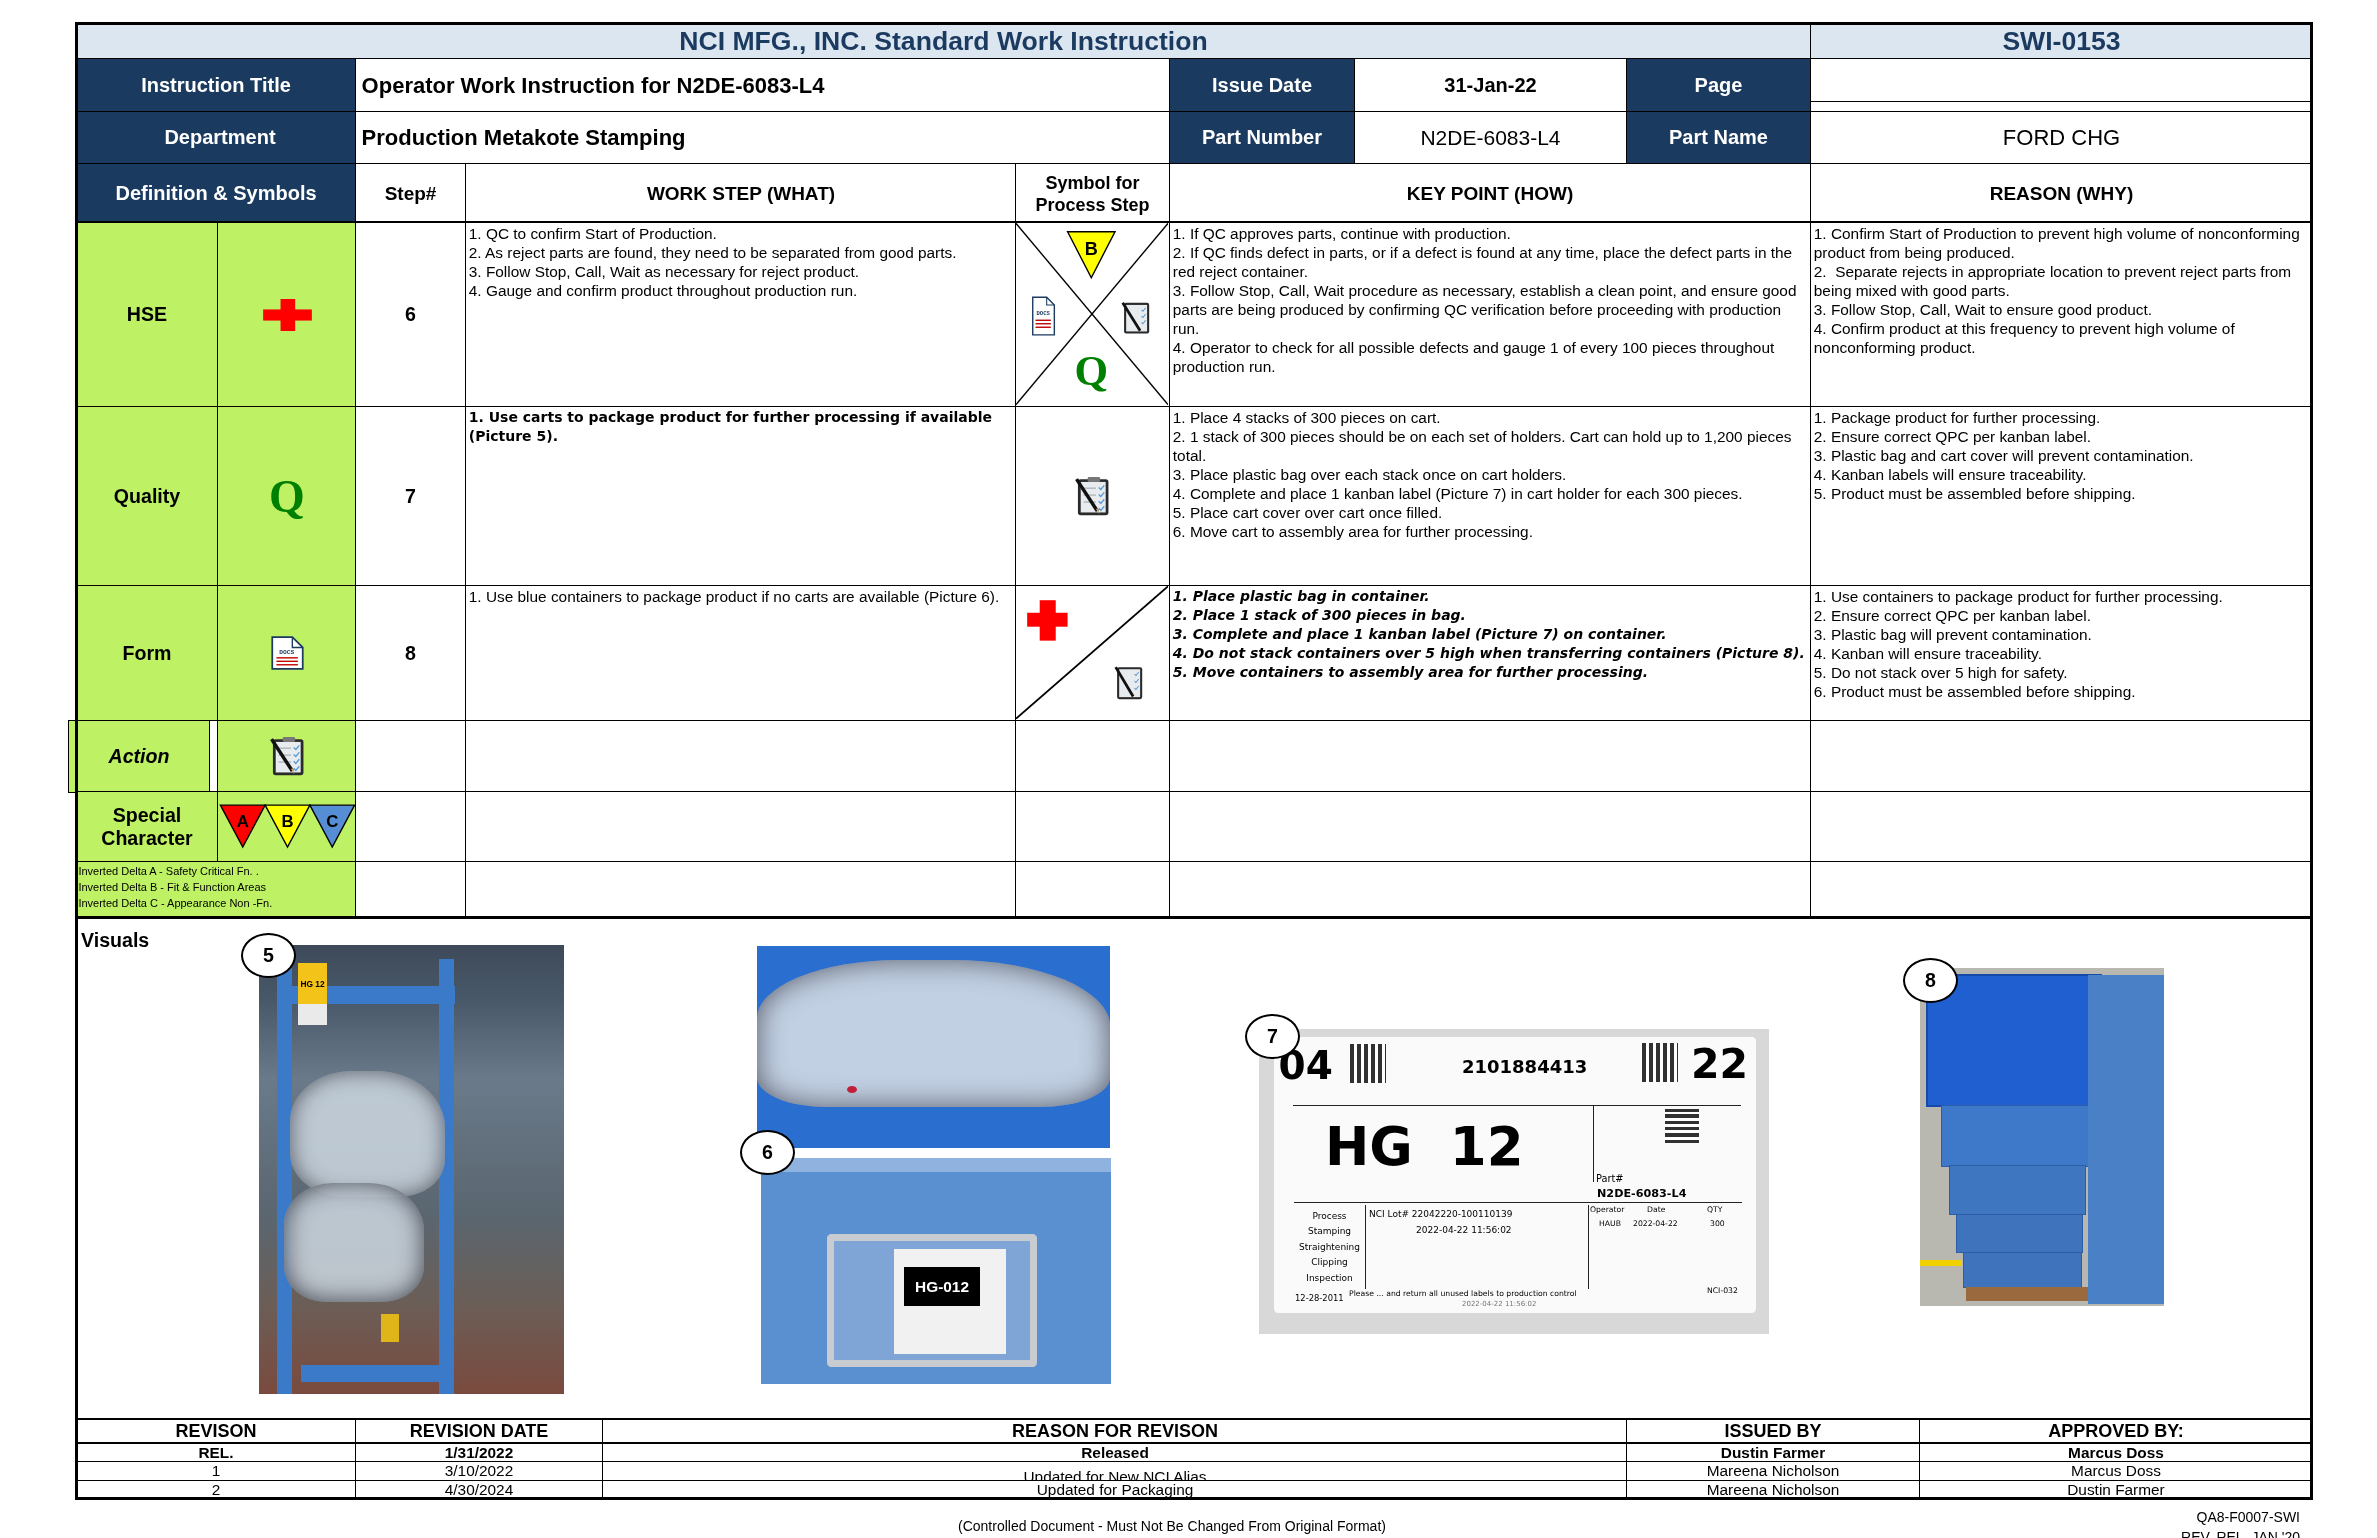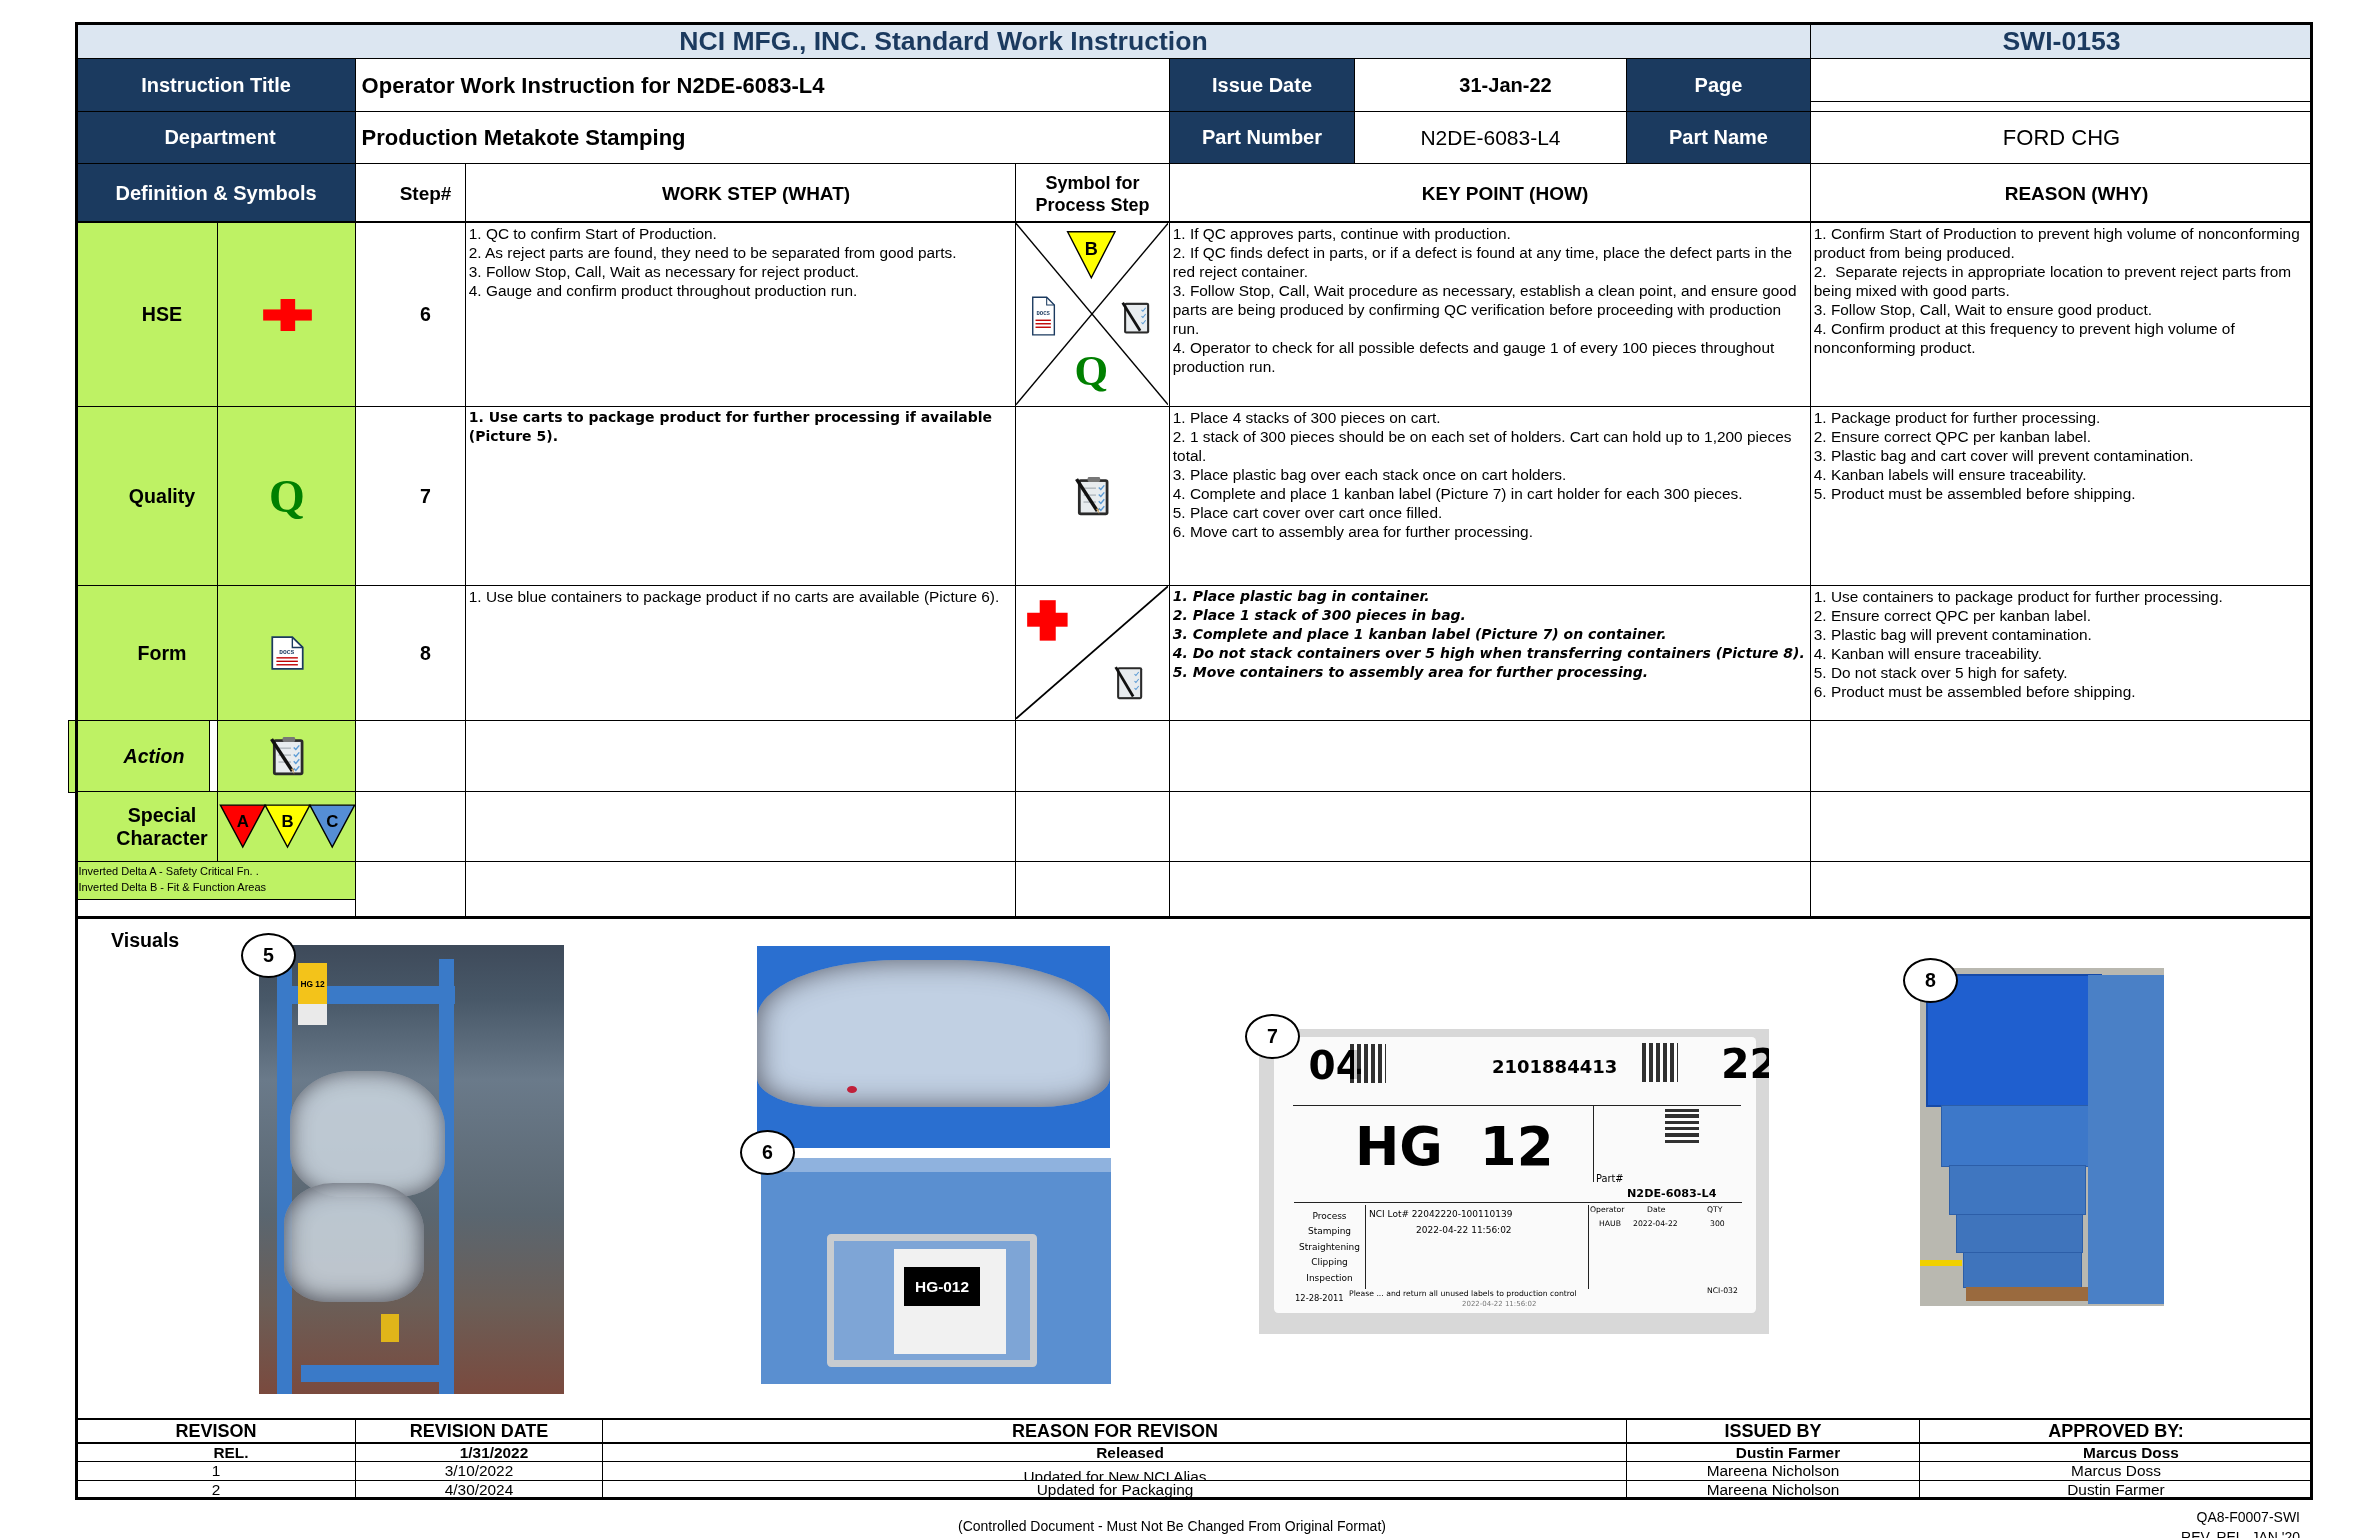--- a/index.html
+++ b/index.html
@@ -6,21 +6,21 @@
   html, body { width: 2377px; height: 1538px; background: #ffffff; overflow: hidden; }
   body { position: relative; font-family: "Liberation Sans", sans-serif; color: #000; }
 
   .abs { position: absolute; }
   .cell { position: absolute; border: 1.4px solid #000; display: flex; align-items: center; justify-content: center; text-align: center; overflow: hidden; }
   .navy { background: #1b3a5f; color: #fff; font-weight: bold; font-size: 20px; }
   .light { background: #dce6f1; }
   .defbg { background: #bef264; }
   .white { background: #fff; }
   .title-text { color: #1b3a5f; font-weight: bold; font-size: 26.6px; }
-  .bold { font-weight: bold; padding-left: 30px; }
+  .bold { font-weight: bold; }
   .left { justify-content: flex-start; text-align: left; padding-left: 5.6px; }
   .top { align-items: flex-start; }
   .txt { font-size: 15.4px; line-height: 19px; padding: 1.4px 2.8px; white-space: pre-wrap; text-align: left; }
   .outer { position: absolute; left: 75px; top: 22px; width: 2238px; height: 1478px; border: 3.5px solid #000; pointer-events: none; }
   .hline { position: absolute; height: 3.5px; background: #000; }
   .symcell svg { position: absolute; left: 0; top: 0; }
   .photo { position: absolute; overflow: hidden; }
   .badge { position: absolute; width: 55px; height: 45px; border: 2.1px solid #000; border-radius: 50%; background: #fff; font-weight: bold; font-size: 19.6px; display: flex; align-items: center; justify-content: center; }
   .rev-hdr { font-size: 18px; font-weight: bold; }
   .rev-cell { font-size: 15.4px; }
@@ -162,21 +162,21 @@
         <polygon points="66,3 130,3 98,63" fill="#ffff00" stroke="#000" stroke-width="2"></polygon>
         <text x="98" y="34" font-size="24" font-weight="bold" text-anchor="middle" font-family="Liberation Sans, sans-serif">B</text>
       </g>
     <g>
         <polygon points="130,3 194,3 162,63" fill="#558ed5" stroke="#000" stroke-width="2"></polygon>
         <text x="162" y="34" font-size="24" font-weight="bold" text-anchor="middle" font-family="Liberation Sans, sans-serif">C</text>
       </g>
   </svg>
 </div>
 
-<div class="cell defbg" style="left:76px;top:861px;width:280px;height:39px;align-items:flex-start;justify-content:flex-start;">
+<div class="cell defbg" style="left:76px;top:861px;width:280px;height:57px;align-items:flex-start;justify-content:flex-start;">
   <div style="font-size:11px;line-height:16px;text-align:left;padding:1.4px 1.4px;">
     <div>Inverted Delta A - Safety Critical Fn. .</div>
     <div>Inverted Delta B - Fit &amp; Function Areas</div>
     <div>Inverted Delta C  - Appearance Non -Fn.</div>
   </div>
 </div>
 
 <div class="cell white bold" style="left:355px;top:222px;width:111px;height:185px;font-size:19.6px;">
     <span>6</span>
   </div>

